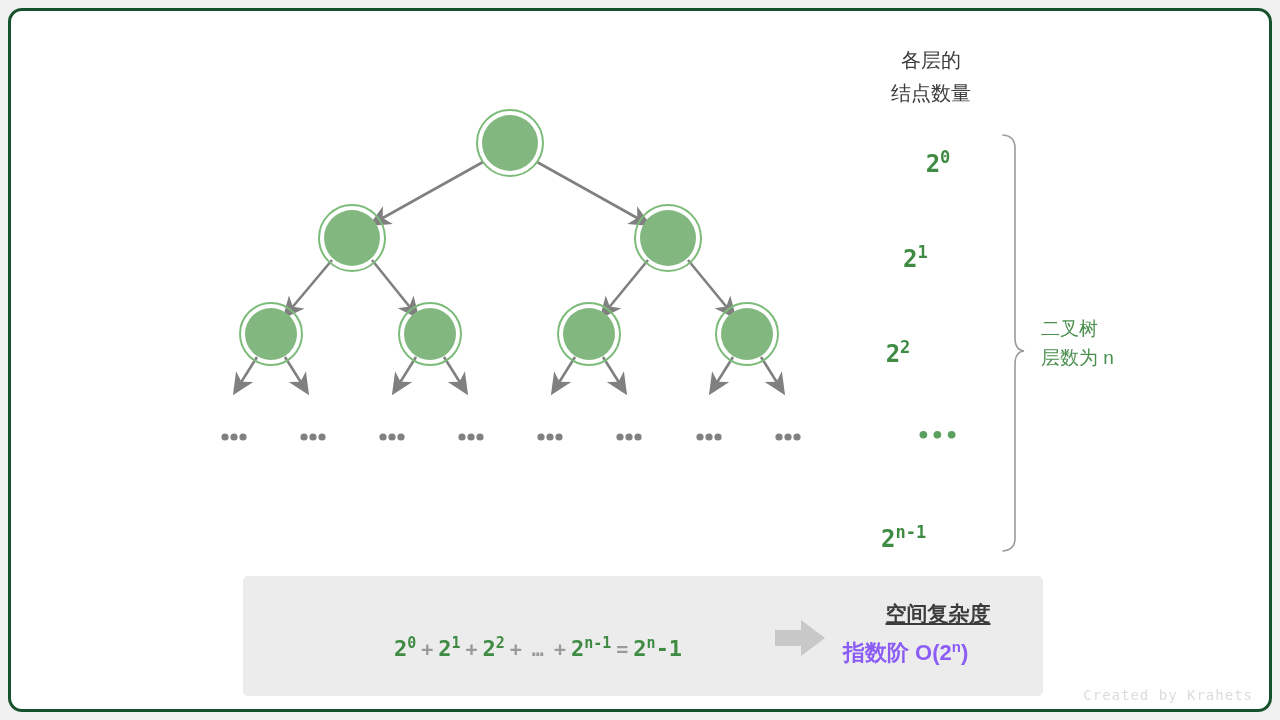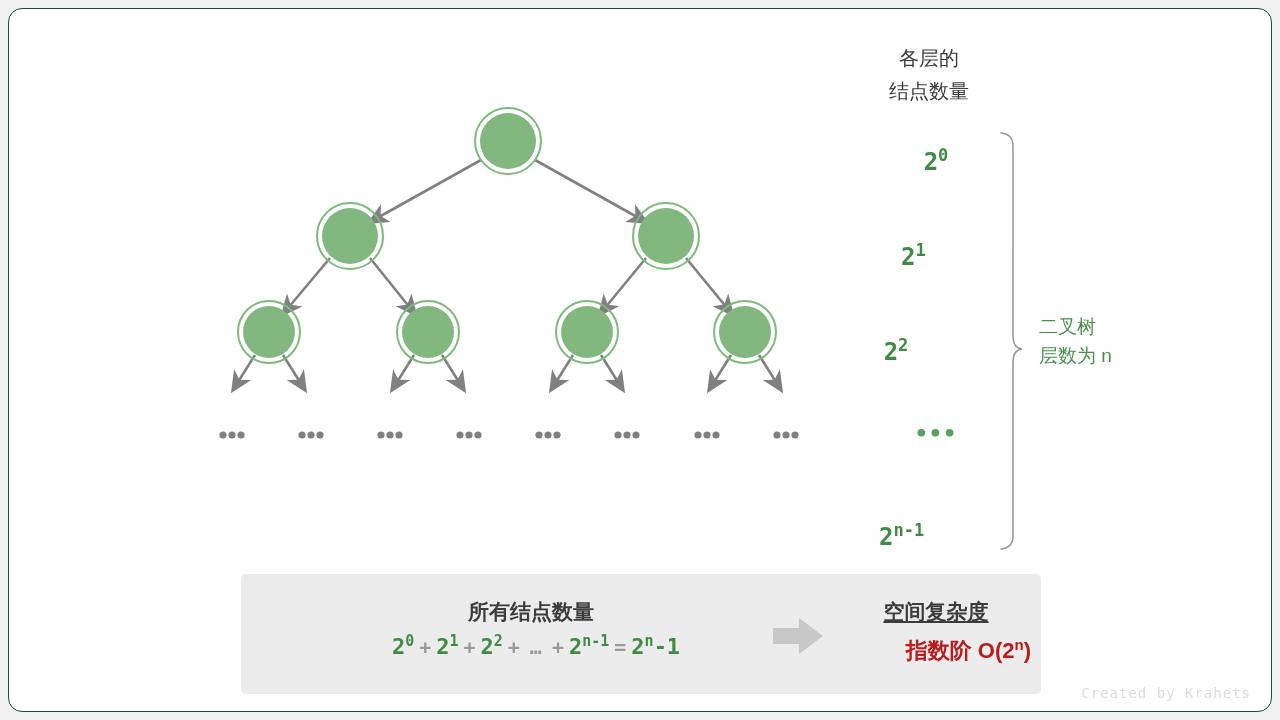--- a/index.html
+++ b/index.html
@@ -6,21 +6,21 @@
   body{
     width:1280px;height:720px;
     background:#f0f0f0;
     font-family:"Liberation Sans", sans-serif;
     overflow:hidden;
   }
   .card{
     position:absolute;left:8px;top:8px;
     width:1264px;height:704px;
     background:#ffffff;
-    border:1px solid #14532d;
+    border:3px solid #14532d;
     border-radius:14px;
     box-sizing:border-box;
     overflow:hidden;
   }
   .stage{position:absolute;left:0;top:0;width:1264px;height:704px;}
   svg.tree{position:absolute;left:0;top:0;width:1264px;height:704px;}
 
   .lbl{
     position:absolute;
     font-family:"DejaVu Sans Mono", monospace;
@@ -75,22 +75,22 @@
     white-space:nowrap;
   }
   .formula .g{color:#3f8b43;}
   .formula sup{font-size:15px;vertical-align:super;line-height:0;}
   .formula .op{color:#9a9a9a;font-size:20px;padding:0 5px;}
   .complex{
     position:absolute;
     font-family:"Liberation Sans", sans-serif;
     font-weight:bold;
     font-size:22px;
-    color:#b91c1c;
-    text-align:right;
+    color:#8b5cf6;
+    text-align:left;
     white-space:nowrap;
   }
   .complex sup{font-size:15px;vertical-align:super;line-height:0;}
   .credit{
     position:absolute;right:22px;bottom:12px;
     font-family:"DejaVu Sans Mono", monospace;
     font-size:14px;
     color:#dcdcdc;
     letter-spacing:1px;
   }
@@ -205,21 +205,20 @@
     <div class="lbl pow" style="left:852px;top:307px;width:70px;text-align:center;">2<sup>2</sup></div>
     <div class="lbl dots-lab" style="left:892px;top:412px;width:70px;text-align:center;">•••</div>
     <div class="lbl pow" style="left:870px;top:492px;width:114px;">2<sup>n-1</sup></div>
 
     <div class="brace-note" style="left:1030px;top:303px;width:140px;">
       <div>二叉树</div>
       <div>层数为 n</div>
     </div>
 
     <div class="sumbox">
-      <div class="sum-title" style="left:30px;top:24px;width:520px;">所有结点数量</div>
 
       <div class="formula" style="left:40px;top:60px;width:510px;text-align:center;">
         <span class="g">2<sup>0</sup></span><span class="op">+</span><span class="g">2<sup>1</sup></span><span class="op">+</span><span class="g">2<sup>2</sup></span><span class="op">+</span><span class="op">…</span><span class="op">+</span><span class="g">2<sup>n-1</sup></span><span class="op">=</span><span class="g">2<sup>n</sup><span>-1</span></span>
       </div>
 
       <svg style="position:absolute;left:528px;top:40px;width:60px;height:44px;" viewBox="0 0 60 44">
         <path d="M4,14 L30,14 L30,4 L54,22 L30,40 L30,30 L4,30 Z" fill="#c8c8c8"></path>
       </svg>
 
       <div class="sum-title" style="left:600px;top:24px;width:190px;text-decoration:underline;">空间复杂度</div>

